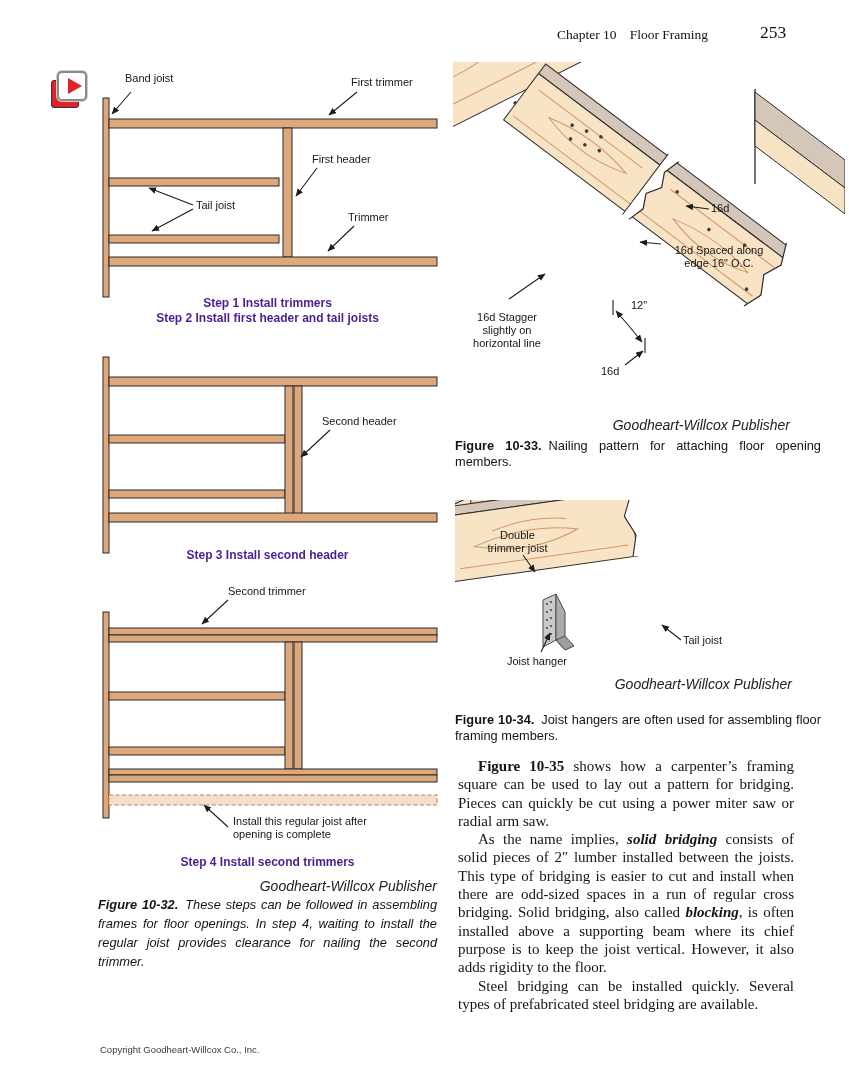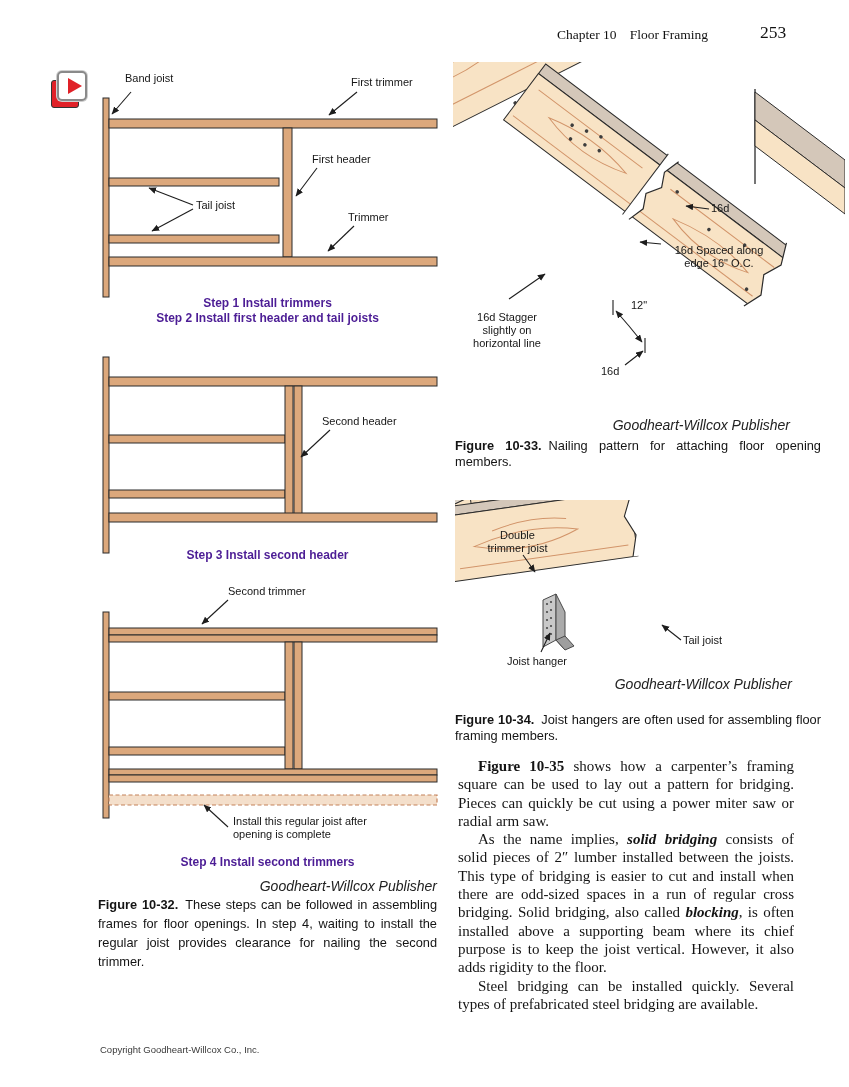--- a/index.html
+++ b/index.html
@@ -12,21 +12,21 @@
   
   .running-head{font-family:"Liberation Serif",serif;font-size:13.5px;color:#111;}
   .pagenum{font-family:"Liberation Serif",serif;font-size:17.5px;color:#111;}
   
   .lbl{font-size:11px;line-height:13px;color:#161616;white-space:pre-line;}
   .lbl.center{text-align:center;margin-top:9px;}
   .step{font-size:12px;font-weight:bold;text-align:center;color:#4c1d95;}
   .credit{font-size:14px;font-style:italic;color:#222;}
   .figcap{font-size:12.8px;line-height:15.5px;text-align:justify;color:#141414;}
   .figcap .fl{font-weight:bold;margin-right:7px;}
-  .figcap.left32{line-height:19px;}
+  .figcap.left32{line-height:19px;font-style:italic;}
   
   .bodytext{font-family:"Liberation Serif",serif;font-size:15px;line-height:18.3px;
     text-align:justify;color:#141414;}
   .bodytext p{margin:0;text-indent:20px;}
   .bi{font-weight:bold;font-style:italic;}
   .bb{font-weight:bold;}
   .footer{font-size:9.5px;color:#3a3a3a;}
   .fig{position:absolute;overflow:hidden;}
   svg{position:absolute;left:0;top:0;}
   

